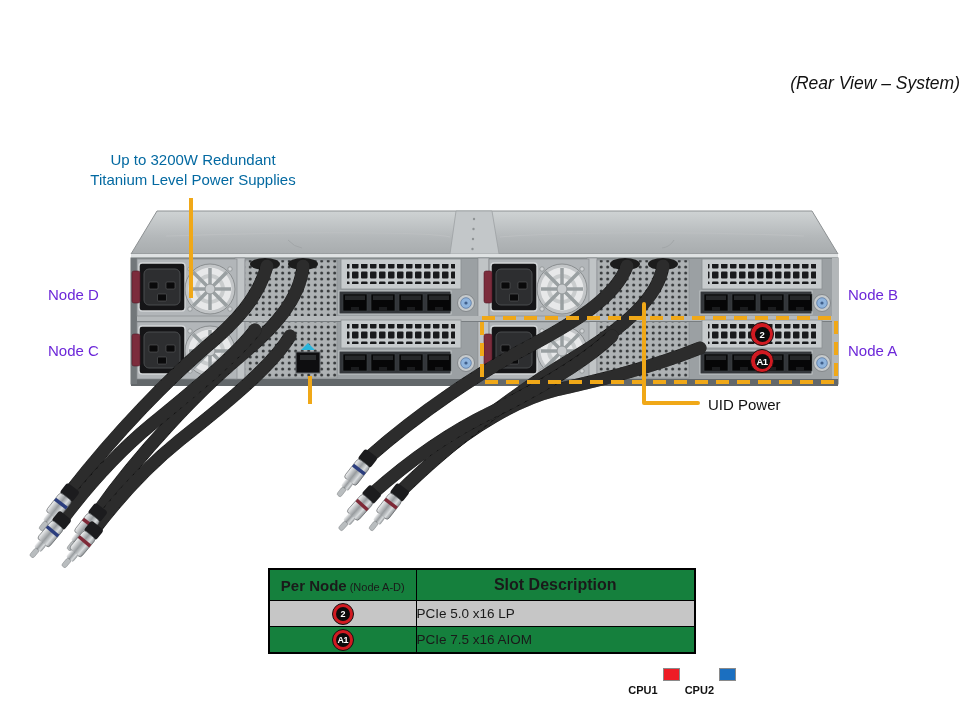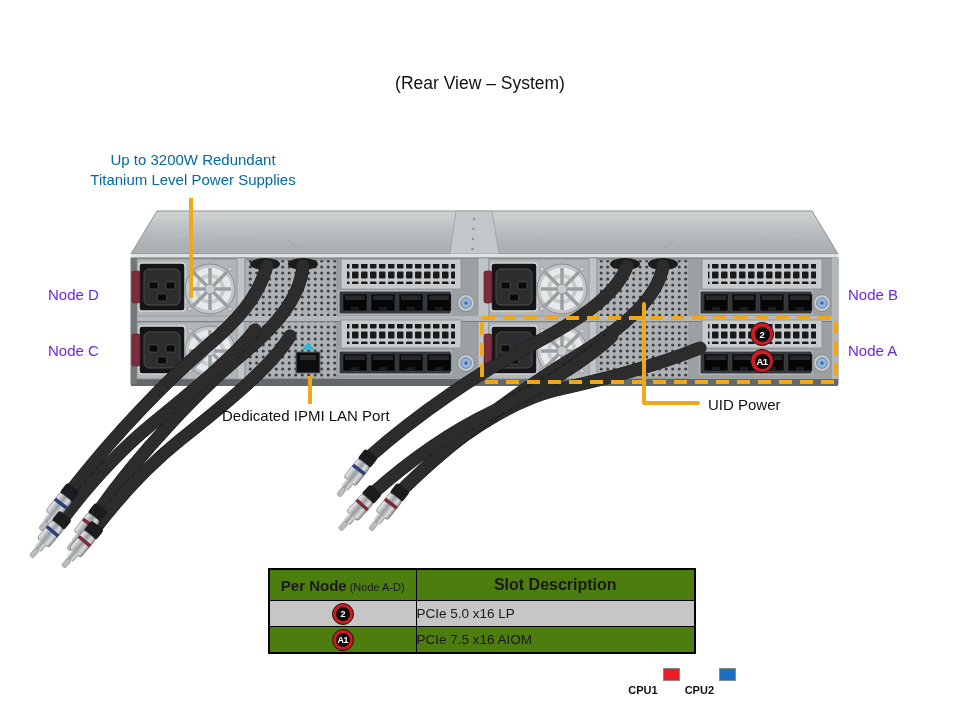--- a/index.html
+++ b/index.html
@@ -1,33 +1,33 @@
 <!DOCTYPE html>
 <html><head>
 <meta charset="utf-8">
 <style>
   html,body{margin:0;padding:0;background:#fff;}
   .page{position:relative;width:960px;height:720px;background:#ffffff;overflow:hidden;
         font-family:"Liberation Sans","DejaVu Sans",sans-serif;color:#1a1a1a;}
   .abs{position:absolute;}
-  .title{left:0;right:0;top:73px;text-align:center;font-size:17.5px;color:#111;}
+  .title{left:0;right:0;top:73px;text-align:right;font-size:17.5px;font-style:italic;color:#111;}
   .psu-label{left:53px;top:150px;width:280px;text-align:center;font-size:15px;line-height:20px;color:#0369a1;}
   .node-label{font-size:15px;color:#6d28d9;}
   .callout{font-size:15px;color:#111;}
   svg.art{position:absolute;left:0;top:0;}
   
   .badge{width:24px;height:24px;border-radius:50%;background:#d11a21;border:1.6px solid #121212;
          display:flex;align-items:center;justify-content:center;box-sizing:border-box;}
   .badge .inner{width:15px;height:15px;border-radius:50%;background:#0b0b0b;color:#fff;
                 font-size:9.5px;font-weight:bold;display:flex;align-items:center;justify-content:center;
                 letter-spacing:-0.5px;}
   .badge.overlay{position:absolute;}
   
   table.slot-table{position:absolute;left:268px;top:568px;width:428px;border-collapse:collapse;
-                   border:2px solid #000;background:#4d7c0f;table-layout:fixed;}
+                   border:2px solid #000;background:#15803d;table-layout:fixed;}
   table.slot-table th,table.slot-table td{border:1px solid #000;padding:0;}
   table.slot-table col.c1{width:147px;}
   th.hdr1{height:30px;font-size:15px;text-align:center;}
   th.hdr1 .sub{font-size:11px;font-weight:normal;}
   th.hdr2{font-size:16px;text-align:center;}
   td.badge-cell{height:25px;}
   td.badge-cell .badge{margin:0 auto;width:22px;height:22px;}
   td.badge-cell .badge .inner{width:14px;height:14px;font-size:9px;}
   td.desc{font-size:13.5px;padding-left:12px;}
   tr.gray{background:#c6c6c6;}
@@ -271,21 +271,20 @@
   <div class="abs psu-label">
     <div>Up to 3200W Redundant</div>
     <div>Titanium Level Power Supplies</div>
   </div>
 
   <div class="abs node-label" style="left:48px;top:286px;">Node D</div>
   <div class="abs node-label" style="left:48px;top:342px;text-align:right;">Node C</div>
   <div class="abs node-label" style="left:848px;top:286px;">Node B</div>
   <div class="abs node-label" style="left:848px;top:342px;">Node A</div>
 
-  <div class="abs callout" style="left:222px;top:407px;">Dedicated IPMI LAN Port</div>
   <div class="abs callout" style="left:708px;top:396px;">UID Power</div>
 
   <div class="badge overlay" style="left:750px;top:322px;">
     <span class="inner">2</span>
   </div>
   <div class="badge overlay" style="left:750px;top:349px;">
     <span class="inner">A1</span>
   </div>
 
   <table class="slot-table">

